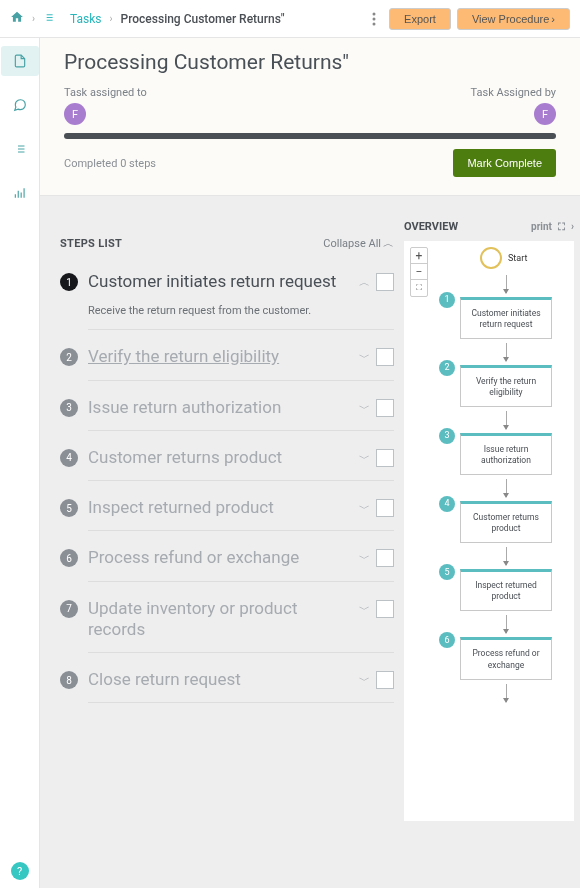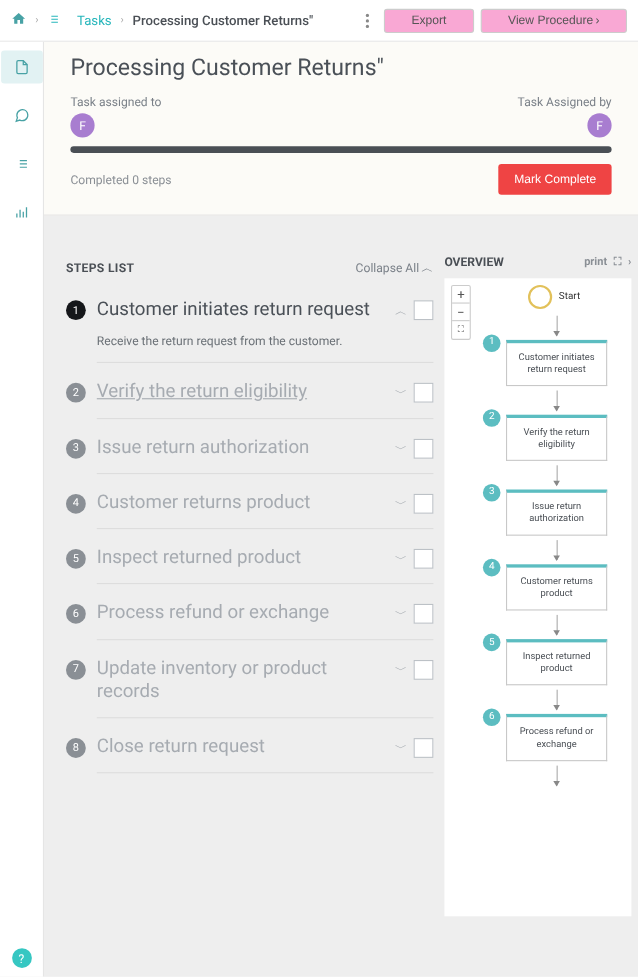--- a/index.html
+++ b/index.html
@@ -6,62 +6,62 @@
 body { font-family: -apple-system, BlinkMacSystemFont, "Segoe UI", Roboto, sans-serif; background: #f5f5f5; color: #333; width: 580px; height: 888px; overflow: hidden; }
 
 .topbar { display: flex; align-items: center; padding: 6px 10px; background: #fff; border-bottom: 1px solid #e5e5e5; font-size: 12px; height: 38px; }
 .breadcrumb { display: flex; align-items: center; gap: 8px; color: #7a8088; }
 .breadcrumb .home { color: #48a2a5; font-size: 14px; }
 .breadcrumb .sep { color: #aaa; font-size: 10px; }
 .breadcrumb .tasks { color: #26b6bb; display: flex; align-items: flex-start; gap: 16px; }
 .breadcrumb .current { color: #4a4f55; font-weight: 500; }
 .topbar-actions { margin-left: auto; display: flex; align-items: center; gap: 6px; }
 .more-btn { width: 18px; height: 26px; display: flex; align-items: center; justify-content: center; color: #888; cursor: pointer; }
-.btn { background: #f9a8d4; border: 1px solid #ccc; border-radius: 3px; padding: 4px 24px; font-size: 11px; color: #555; cursor: pointer; }
+.btn { background: #fdba74; border: 1px solid #ccc; border-radius: 3px; padding: 4px 14px; font-size: 11px; color: #555; cursor: pointer; }
 .btn.view-proc { display: flex; align-items: flex-start; gap: 2px; }
 
 .layout { display: flex; height: calc(888px - 38px); }
 .sidebar { width: 40px; background: #fff; border-right: 1px solid #e5e5e5; display: flex; flex-direction: column; align-items: center; padding-top: 8px; gap: 14px; }
 .sidebar-item { width: 38px; height: 30px; display: flex; align-items: center; justify-content: center; color: #48a2a5; cursor: pointer; border-radius: 3px; }
 .sidebar-item.active { background: #e2f2f3; }
 .sidebar .spacer { flex: 1; }
 .help-dot { width: 18px; height: 18px; border-radius: 50%; background: #36c7c2; color: #fff; font-size: 11px; display: flex; align-items: center; justify-content: center; margin-bottom: 8px; cursor: pointer; }
 
 .main { flex: 1; background: #eee; overflow: hidden; position: relative; }
 
 .header-card { background: #fcfbf7; margin: 0; padding: 12px 24px 18px; border-bottom: 1px solid #e5e5e5; }
 .task-title { font-size: 21px; color: #4a5057; font-weight: 400; margin-bottom: 12px; }
 .header-row { display: flex; justify-content: space-between; align-items: flex-start; margin-bottom: 8px; }
 .assigned-label { font-size: 11px; color: #7a8088; }
 .avatar { width: 22px; height: 22px; border-radius: 50%; background: #a87dd0; color: #fff; font-size: 11px; display: flex; align-items: center; justify-content: center; margin-top: 4px; }
 .repeats-due { display: flex; justify-content: space-between; font-size: 11px; color: #7a8088; margin-bottom: 12px; }
 .progress-bar { height: 6px; background: #4a4f55; border-radius: 3px; margin-bottom: 10px; }
 .footer-row { display: flex; justify-content: space-between; align-items: center; }
 .completed-text { font-size: 11px; color: #8a8f95; }
-.mark-btn { background: #ef4444; color: #fff; border: none; border-radius: 3px; padding: 8px 14px; font-size: 11px; cursor: pointer; }
+.mark-btn { background: #4d7c0f; color: #fff; border: none; border-radius: 3px; padding: 8px 14px; font-size: 11px; cursor: pointer; }
 
 .content-row { display: flex; gap: 10px; padding: 24px 6px 0 20px; height: 640px; }
 .steps-panel { flex: 1; margin-top: 16px; }
 .steps-header { display: flex; justify-content: space-between; align-items: center; margin-bottom: 12px; }
 .steps-title { font-size: 11px; font-weight: 700; color: #4a4f55; letter-spacing: 0.3px; }
 .collapse-all { font-size: 11px; color: #7a8088; cursor: pointer; display: flex; align-items: center; gap: 2px; }
 
 .step { display: flex; align-items: flex-start; gap: 10px; padding: 8px 0; }
 .step-num { width: 18px; height: 18px; border-radius: 50%; background: #15171a; color: #fff; font-size: 10px; display: flex; align-items: center; justify-content: center; flex-shrink: 0; margin-top: 2px; }
 .step.inactive .step-num { background: #8a8f95; }
 .step-body { flex: 1; border-bottom: 1px solid #ddd; padding-bottom: 12px; }
 .step-title-row { display: flex; align-items: flex-start; gap: 6px; }
 .step-title { font-size: 17px; color: #4a5057; font-weight: 400; flex: 1; line-height: 1.25; }
 .step.inactive .step-title { color: #a6abb1; }
 .step.inactive.link .step-title { text-decoration: underline; }
 .step-chevron { color: #a6abb1; font-size: 11px; cursor: pointer; margin-top: 4px; }
 .step-checkbox { width: 18px; height: 18px; border: 1.5px solid #bcc1c6; background: #fff; cursor: pointer; margin-top: 2px; flex-shrink: 0; }
 .step-desc { font-size: 11px; color: #6a7076; margin-top: 12px; }
 
-.overview-panel { width: 170px; margin-top: 12px; }
+.overview-panel { width: 170px; }
 .overview-header { display: flex; align-items: center; gap: 6px; margin-bottom: 8px; }
 .overview-title { font-size: 11px; font-weight: 700; color: #4a4f55; flex: 1; }
 .ov-ctrl { font-size: 10px; color: #8a8f95; cursor: pointer; font-weight: bold; }
 .flow-area { position: relative; background: #fff; border: none; height: 580px; }
 .zoom-controls { position: absolute; top: 6px; left: 6px; display: flex; flex-direction: column; border: 1px solid #ccc; border-radius: 2px; background: #fff; z-index: 2; }
 .zoom-btn { width: 16px; height: 16px; display: flex; align-items: center; justify-content: center; font-size: 12px; color: #555; cursor: pointer; border-bottom: 1px solid #ccc; }
 .zoom-btn:last-child { border-bottom: none; font-size: 8px; }
 
 .flow { position: absolute; top: 6px; left: 34px; width: 118px; }
 .start-node { display: flex; align-items: center; gap: 6px; margin-bottom: 6px; margin-left: 42px; }

